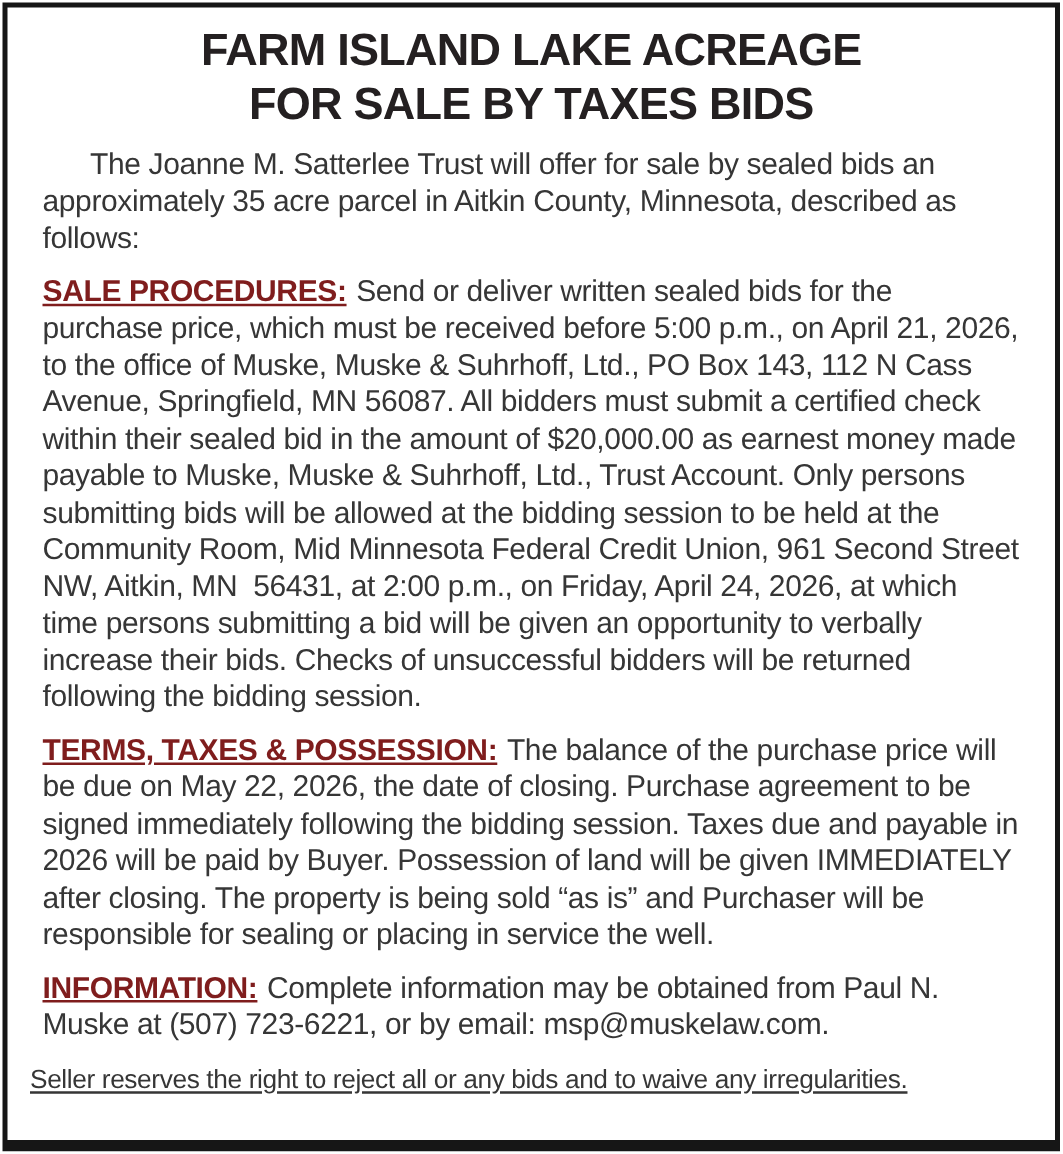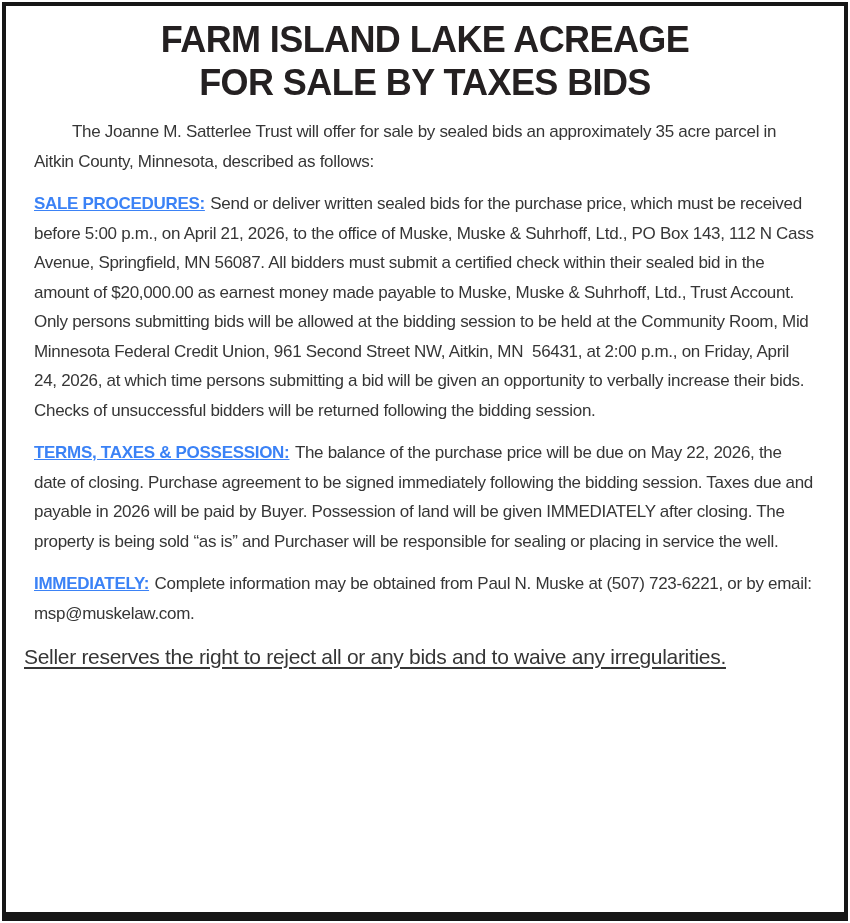--- a/index.html
+++ b/index.html
@@ -30,37 +30,37 @@
   .title {
     text-align: center;
     font-weight: 700;
     font-size: 36px;
     line-height: 43px;
     letter-spacing: -0.6px;
     color: #242021;
     margin-top: 4px;
   }
   .para {
-    font-size: 17px;
+    font-size: 24px;
     line-height: 29.5px;
     letter-spacing: -0.3px;
     color: #363636;
     margin-top: 13px;
     text-align: left;
   }
   .para .para-text {
     white-space: pre-wrap;
   }
   .para.indent {
     text-indent: 38px;
   }
   .para-label {
     font-weight: 700;
     text-decoration: underline;
-    color: #3b82f6;
+    color: #7f1d1d;
     margin-right: 0.32em;
   }
   .disclaimer {
     margin: 14px -10px 0 -10px;
     font-size: 21px;
     line-height: 29px;
     letter-spacing: -0.3px;
     color: #363636;
     text-decoration: underline;
     text-underline-offset: 3px;
@@ -84,18 +84,18 @@
 
   <div class="para">
     <span class="para-label">SALE PROCEDURES:</span><span class="para-text">Send or deliver written sealed bids for the purchase price, which must be received before 5:00 p.m., on April 21, 2026, to the office of Muske, Muske &amp; Suhrhoff, Ltd., PO Box 143, 112 N Cass Avenue, Springfield, MN 56087. All bidders must submit a certified check within their sealed bid in the amount of $20,000.00 as earnest money made payable to Muske, Muske &amp; Suhrhoff, Ltd., Trust Account. Only persons submitting bids will be allowed at the bidding session to be held at the Community Room, Mid Minnesota Federal Credit Union, 961 Second Street NW, Aitkin, MN  56431, at 2:00 p.m., on Friday, April 24, 2026, at which time persons submitting a bid will be given an opportunity to verbally increase their bids. Checks of unsuccessful bidders will be returned following the bidding session.</span>
   </div>
 
   <div class="para">
     <span class="para-label">TERMS, TAXES &amp; POSSESSION:</span><span class="para-text">The balance of the purchase price will be due on May 22, 2026, the date of closing. Purchase agreement to be signed immediately following the bidding session. Taxes due and payable in 2026 will be paid by Buyer. Possession of land will be given IMMEDIATELY after closing. The property is being sold “as is” and Purchaser will be responsible for sealing or placing in service the well.</span>
   </div>
 
   <div class="para">
-    <span class="para-label">IMMEDIATELY:</span><span class="para-text">Complete information may be obtained from Paul N. Muske at (507) 723-6221, or by email: msp@muskelaw.com.</span>
+    <span class="para-label">INFORMATION:</span><span class="para-text">Complete information may be obtained from Paul N. Muske at (507) 723-6221, or by email: msp@muskelaw.com.</span>
   </div>
 
   <div class="disclaimer">Seller reserves the right to reject all or any bids and to waive any irregularities.</div>
 
 </div>
 
 </body></html>

